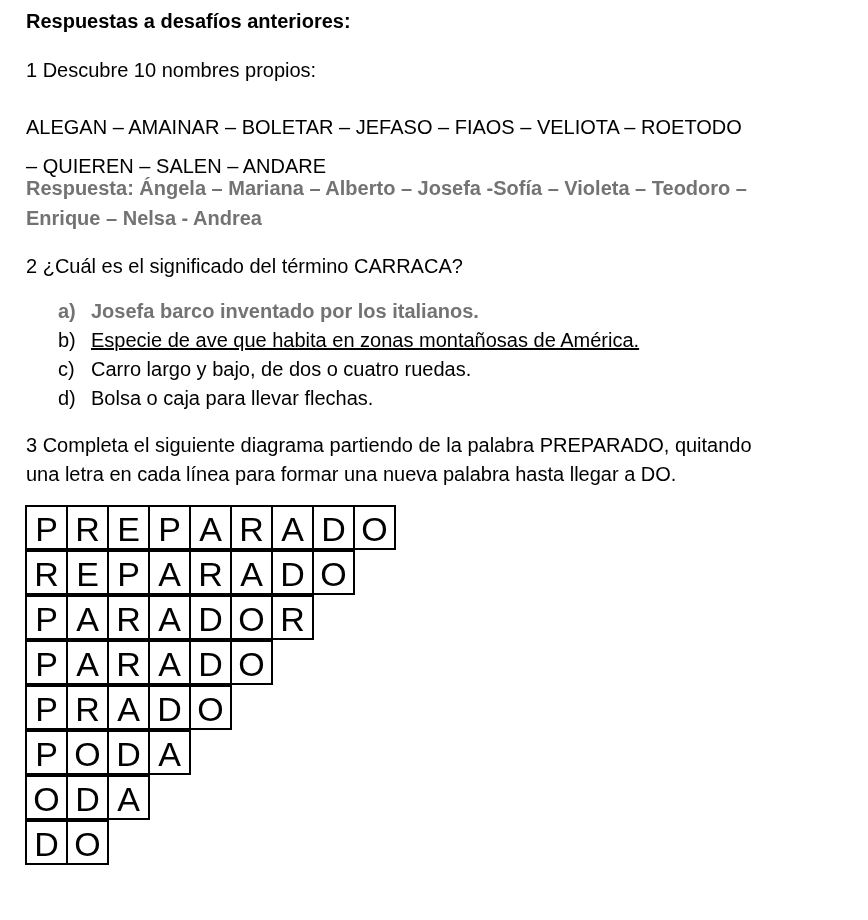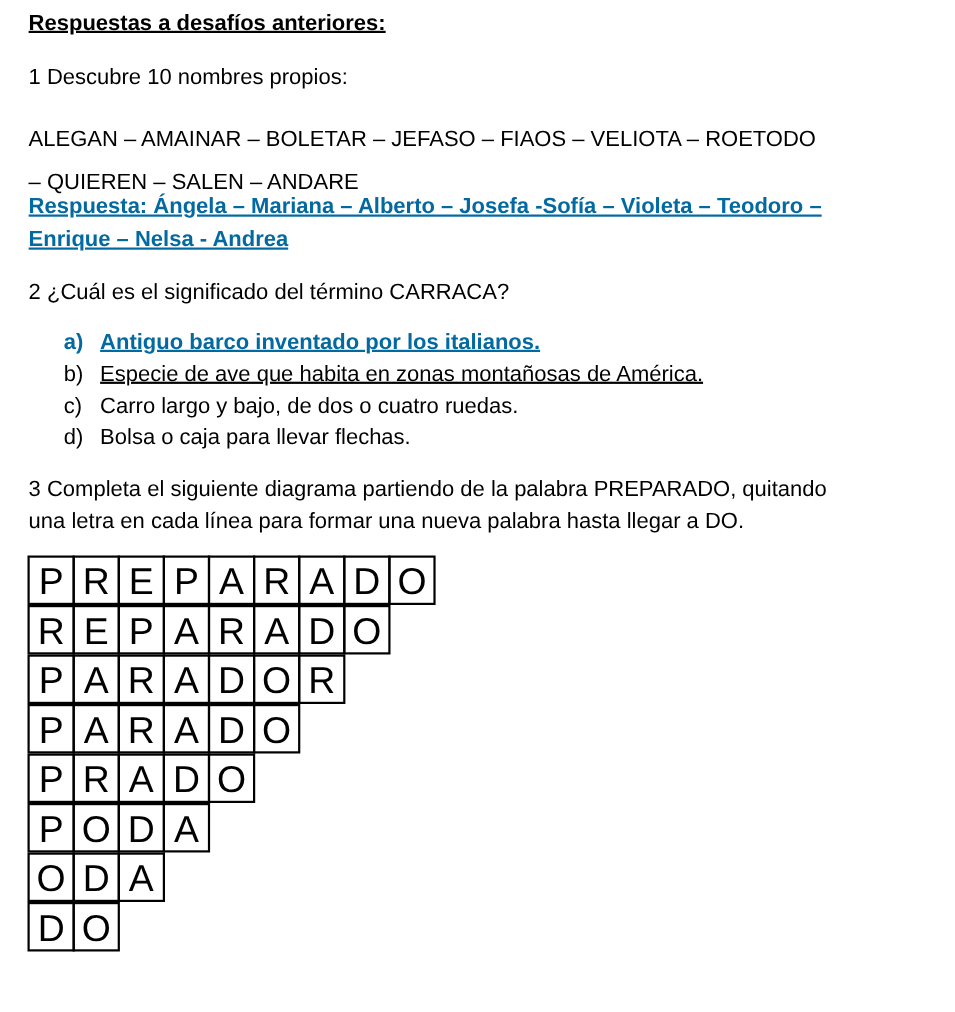--- a/index.html
+++ b/index.html
@@ -16,22 +16,22 @@
       overflow: hidden;
     }
     .p {
       position: absolute;
       left: 26px;
       font-size: 20px;
       line-height: 28px;
       margin: 0;
       white-space: nowrap;
     }
-    .bold { font-weight: bold; text-decoration: underline; }
-    .red { color: #0369a1; }
+    .bold { font-weight: bold; }
+    .red { color: #737373; }
     .opt {
       position: absolute;
       left: 58px;
       font-size: 20px;
       line-height: 28px;
       white-space: nowrap;
     }
     .opt .lbl {
       display: inline-block;
       width: 33px;
@@ -71,21 +71,21 @@
 
   <p class="p" style="top:56px;">1 Descubre 10 nombres propios:</p>
   <p class="p" style="top:100px;margin-top:13px;">ALEGAN – AMAINAR – BOLETAR – JEFASO – FIAOS – VELIOTA – ROETODO</p>
   <p class="p" style="top:128px;margin-top:24px;">– QUIEREN – SALEN – ANDARE</p>
   <p class="p bold red" style="top:174px;">Respuesta: Ángela – Mariana – Alberto – Josefa -Sofía – Violeta – Teodoro –</p>
   <p class="p bold red" style="top:204px;">Enrique – Nelsa - Andrea</p>
 
   <p class="p" style="top:252px;">2 ¿Cuál es el significado del término CARRACA?</p>
 
   <div class="opt bold red" style="top:297px;">
-    <span class="lbl">a)</span><span>Antiguo barco inventado por los italianos.</span>
+    <span class="lbl">a)</span><span>Josefa barco inventado por los italianos.</span>
   </div>
   <div class="opt" style="top:326px;text-decoration:underline;">
     <span class="lbl">b)</span><span>Especie de ave que habita en zonas montañosas de América.</span>
   </div>
   <div class="opt" style="top:355px;">
     <span class="lbl">c)</span><span>Carro largo y bajo, de dos o cuatro ruedas.</span>
   </div>
   <div class="opt" style="top:384px;">
     <span class="lbl">d)</span><span>Bolsa o caja para llevar flechas.</span>
   </div>

